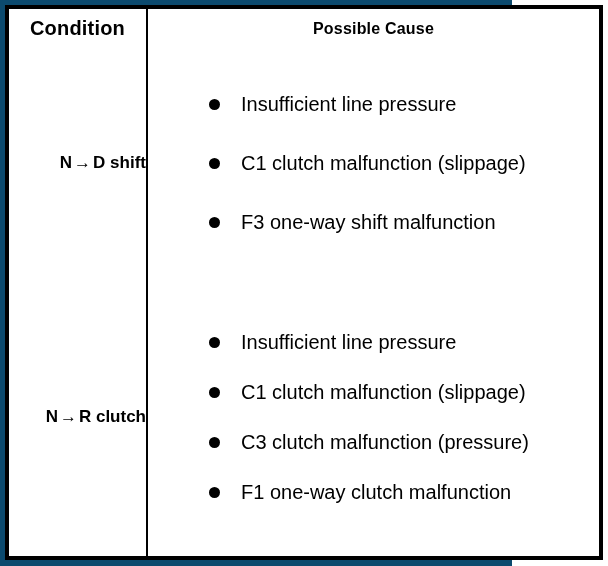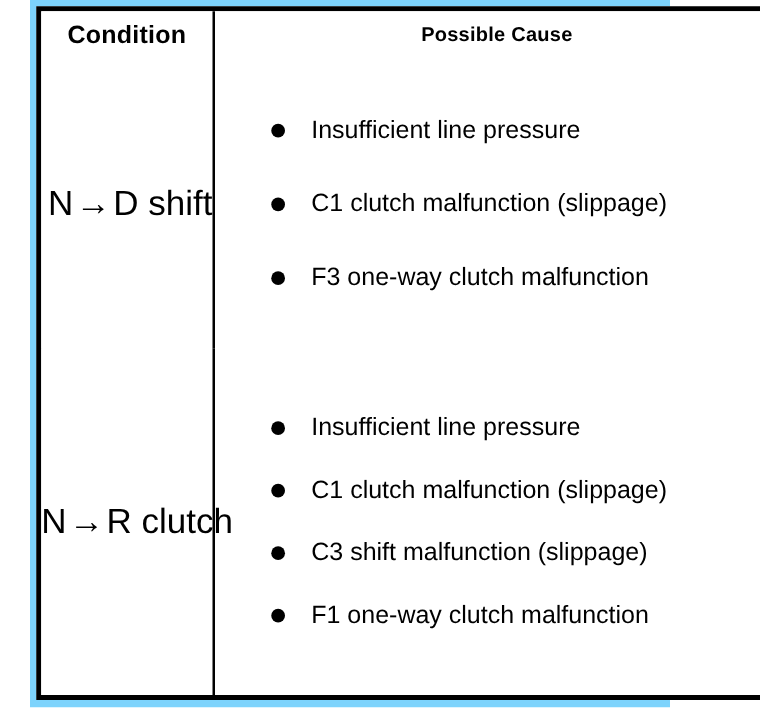--- a/index.html
+++ b/index.html
@@ -12,22 +12,21 @@
     height: 566px;
     font-family: "Liberation Sans", sans-serif;
     color: #000000;
     overflow: hidden;
   }
 
   #sheet {
     position: relative;
     width: 512px;
     height: 566px;
-    background: #7dd3fc;
-    margin-left: 24px;
+    background: #0c4a6e;
   }
 
   
   #fault-table {
     position: absolute;
     left: 5px;
     top: 5px;
     width: 598px;
     height: 555px;
     box-sizing: border-box;
@@ -78,33 +77,33 @@
     text-align: center;
     font-size: 16px;
     font-weight: bold;
     letter-spacing: 0.2px;
   }
 
   
   .cond {
     text-align: right;
     padding-left: 5px;
-    font-size: 28px;
-    font-weight: normal;
+    font-size: 17px;
+    font-weight: bold;
     white-space: nowrap;
   }
   .cond .arrow {
     padding: 0 2px;
   }
 
   
   ul.causes {
     list-style: none;
     margin: 0;
-    padding: 14px 8px 14px 0;
+    padding: 14px 8px 14px 16px;
   }
   ul.causes.row1 { padding-top: 12px; padding-bottom: 12px; }
   ul.causes.row2 { padding-top: 13px; padding-bottom: 13px; }
 
   ul.causes li {
     position: relative;
     margin: 0 0 0 45px;
     padding: 0 0 0 32px;
     font-size: 20px;
     line-height: 28px;
@@ -155,21 +154,21 @@
             <li>
               <span class="bullet"></span>
               <span class="cause-text">Insufficient line pressure</span>
             </li>
             <li>
               <span class="bullet"></span>
               <span class="cause-text">C1 clutch malfunction (slippage)</span>
             </li>
             <li>
               <span class="bullet"></span>
-              <span class="cause-text">F3 one-way clutch malfunction</span>
+              <span class="cause-text">F3 one-way shift malfunction</span>
             </li>
           </ul>
         </td>
       </tr>
 
       <tr class="body-row-2">
         <td class="cond col-left">
           <span>N</span><span class="arrow">→</span><span>R clutch</span>
         </td>
         <td class="col-right">
@@ -177,21 +176,21 @@
             <li>
               <span class="bullet"></span>
               <span class="cause-text">Insufficient line pressure</span>
             </li>
             <li>
               <span class="bullet"></span>
               <span class="cause-text">C1 clutch malfunction (slippage)</span>
             </li>
             <li>
               <span class="bullet"></span>
-              <span class="cause-text">C3 shift malfunction (slippage)</span>
+              <span class="cause-text">C3 clutch malfunction (pressure)</span>
             </li>
             <li>
               <span class="bullet"></span>
               <span class="cause-text">F1 one-way clutch malfunction</span>
             </li>
           </ul>
         </td>
       </tr>
 
     </tbody>

